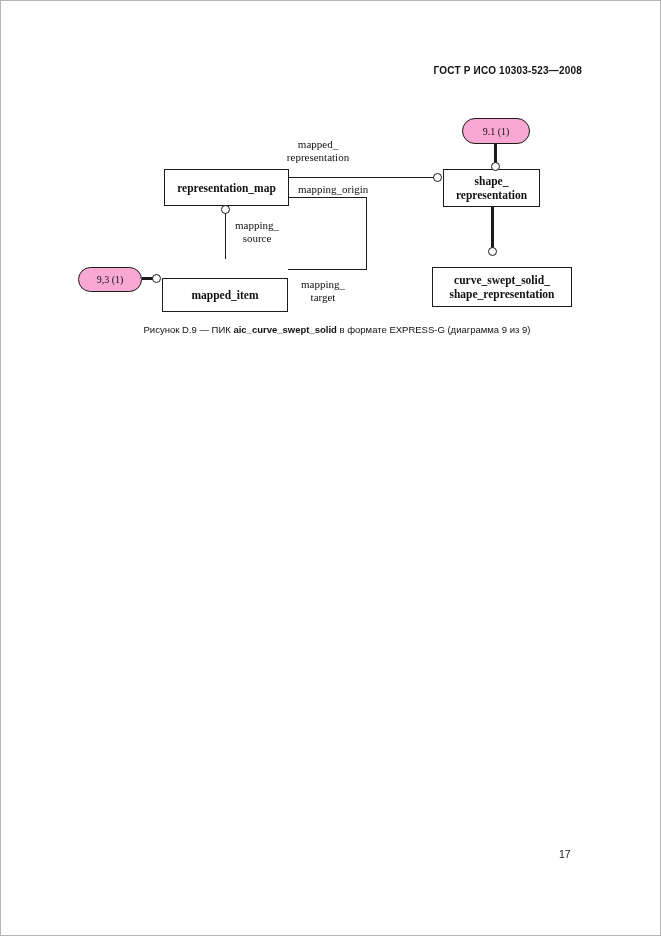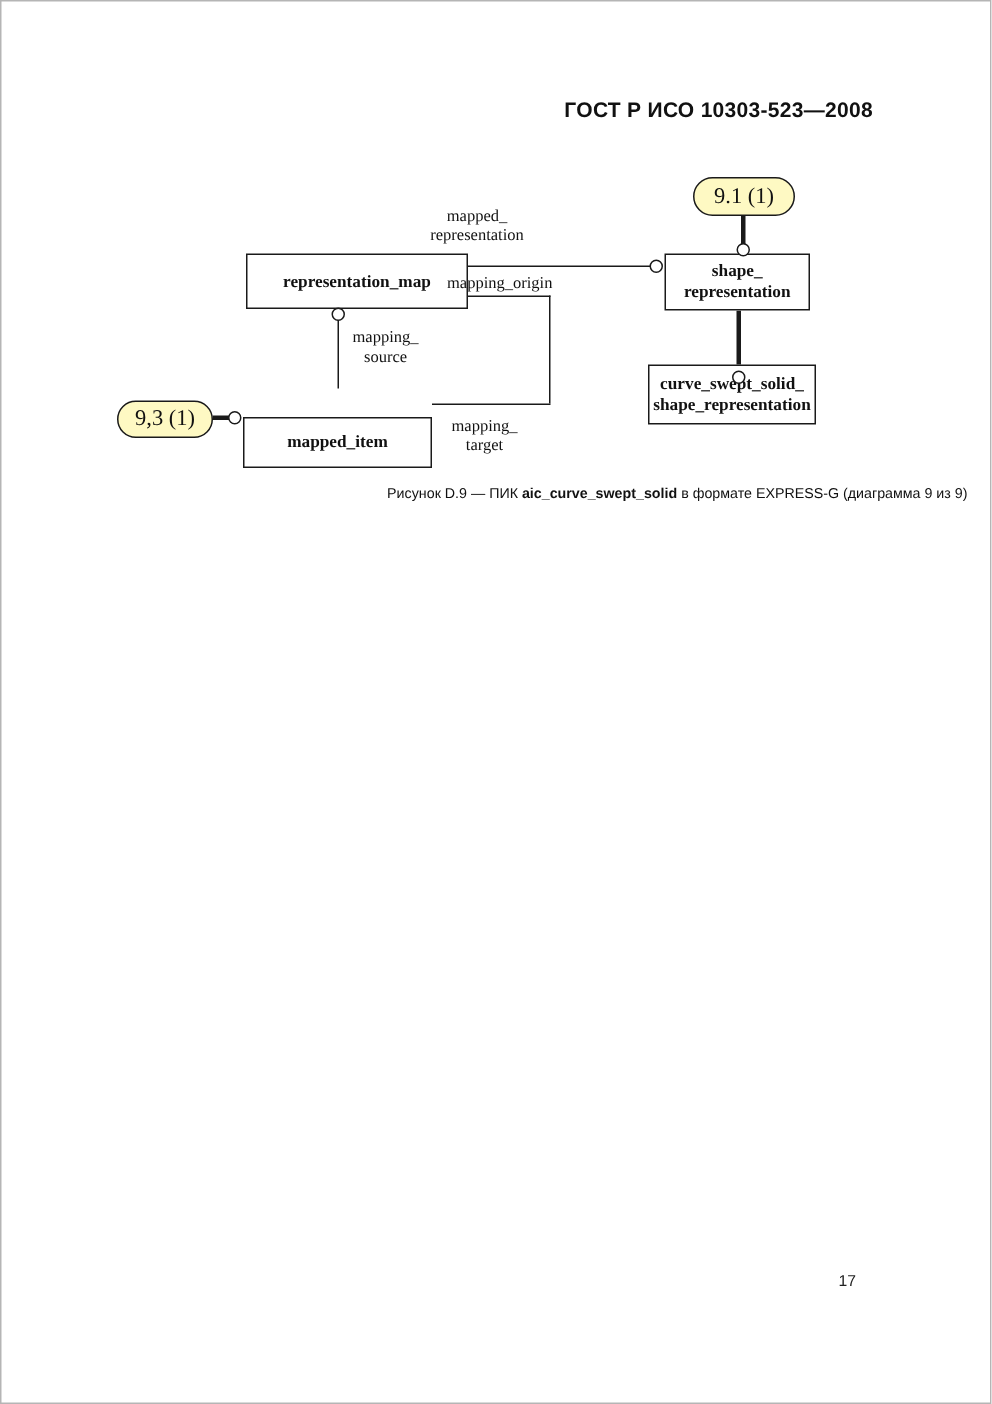--- a/index.html
+++ b/index.html
@@ -11,21 +11,21 @@
     margin: 0 auto;
     background: #ffffff;
     border: 1px solid #b5b5b5;
     overflow: hidden;
     font-family: "Liberation Sans", sans-serif;
   }
   .header {
     position: absolute;
     top: 64px;
     right: 78px;
-    font-size: 14px;
+    font-size: 10px;
     font-weight: bold;
     color: #111;
     letter-spacing: 0.2px;
   }
   .diagram { position: absolute; left: 0; top: 0; width: 661px; height: 320px; }
 
   .ebox {
     position: absolute;
     border: 1px solid #1a1a1a;
     background: #fff;
@@ -37,29 +37,29 @@
     font-family: "Liberation Serif", serif;
     font-weight: bold;
     font-size: 11.5px;
     line-height: 14px;
     color: #111;
     z-index: 2;
   }
   .oval {
     position: absolute;
     border: 1.5px solid #1a1a1a;
-    background: #fef9c3;
+    background: #f9a8d4;
     border-radius: 999px;
     display: flex;
     flex-direction: column;
     align-items: center;
     justify-content: center;
     text-align: center;
     font-family: "Liberation Serif", serif;
-    font-size: 15px;
+    font-size: 10px;
     line-height: 13px;
     color: #111;
     z-index: 2;
   }
   .lbl {
     position: absolute;
     font-family: "Liberation Serif", serif;
     font-size: 11px;
     line-height: 13px;
     color: #111;
@@ -76,23 +76,23 @@
     position: absolute;
     width: 9px; height: 9px;
     border: 1.5px solid #1a1a1a;
     border-radius: 50%;
     background: #fff;
     z-index: 4;
   }
   .caption {
     position: absolute;
     top: 323px;
-    left: 4px;
+    left: 16px;
     width: 640px;
-    text-align: right;
+    text-align: center;
     font-size: 9.5px;
     color: #111;
   }
   .caption b { font-weight: bold; }
   .page-number {
     position: absolute;
     top: 847px;
     left: 558px;
     width: 30px;
     text-align: left;
@@ -108,21 +108,21 @@
   <div class="header">ГОСТ Р ИСО 10303-523—2008</div>
 
   <div class="diagram">
 
     <div class="oval" style="left:461px; top:117px; width:68px; height:26px;">
       <span>9.1 (1)</span>
     </div>
     <div class="vline thick" style="left:493px; top:143px; height:23px;"></div>
     <div class="circle" style="left:490px; top:161px;"></div>
 
-    <div class="ebox" style="left:163px; top:168px; width:148px; height:37px;">
+    <div class="ebox" style="left:163px; top:168px; width:125px; height:37px;">
       <span>representation_map</span>
     </div>
 
     <div class="ebox" style="left:442px; top:168px; width:97px; height:38px;">
       <span>shape_</span>
       <span>representation</span>
     </div>
 
     <div class="hline" style="left:288px; top:176px; width:146px;"></div>
     <div class="circle" style="left:432px; top:172px;"></div>
@@ -155,21 +155,21 @@
 
     <div class="hline" style="left:287px; top:268px; width:79px;"></div>
     <div class="lbl" style="left:292px; top:277px; width:60px;">
       <div>mapping_</div>
       <div>target</div>
     </div>
 
     <div class="vline thick" style="left:490px; top:206px; height:42px;"></div>
     <div class="circle" style="left:487px; top:246px;"></div>
 
-    <div class="ebox" style="left:431px; top:242px; width:112px; height:40px;">
+    <div class="ebox" style="left:431px; top:266px; width:140px; height:40px;">
       <span>curve_swept_solid_</span>
       <span>shape_representation</span>
     </div>
 
   </div>
 
   <div class="caption">
     <span>Рисунок D.9 — ПИК </span><b>aic_curve_swept_solid</b><span> в формате EXPRESS-G (диаграмма 9 из 9)</span>
   </div>
 

